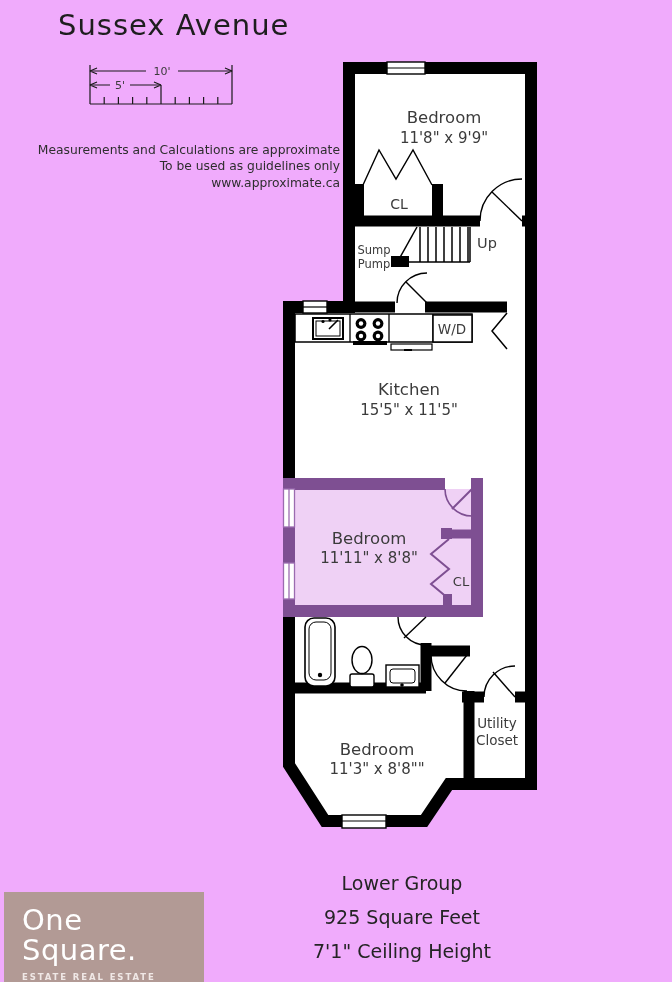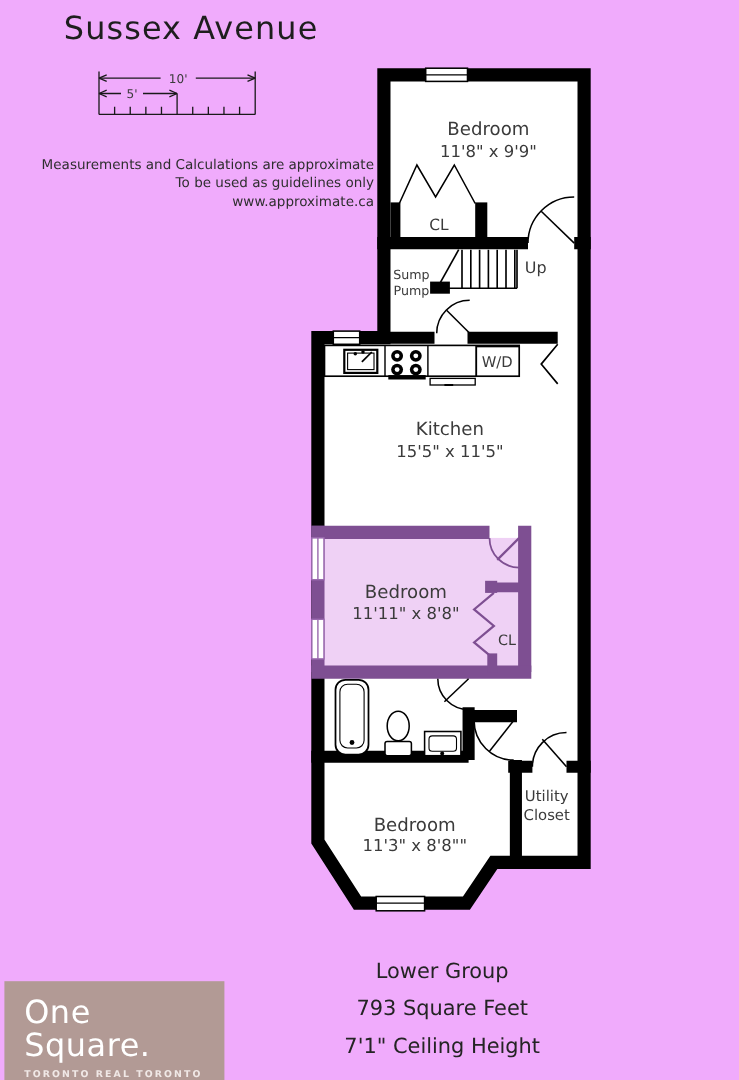--- a/index.html
+++ b/index.html
@@ -206,23 +206,23 @@
       <text x="461" y="586" font-size="13" fill="#8a5a9e">CL</text>
       <text x="497" y="728" font-size="13.5">Utility</text>
       <text x="497" y="745" font-size="13.5">Closet</text>
       <text x="377" y="755" font-size="16.5">Bedroom</text>
       <text x="377" y="774" font-size="15">11'3" x 8'8""</text>
     </g>
   </svg>
 
   <div class="footer">
     <div>Lower Group</div>
-    <div>793 Square Feet</div>
+    <div>925 Square Feet</div>
     <div>7'1" Ceiling Height</div>
   </div>
 
   <div class="logo">
     <div class="logo-line">One</div>
     <div class="logo-line">Square.</div>
-    <div class="logo-tag">TORONTO REAL TORONTO</div>
+    <div class="logo-tag">ESTATE REAL ESTATE</div>
   </div>
 
 </div>
 
 </body></html>

